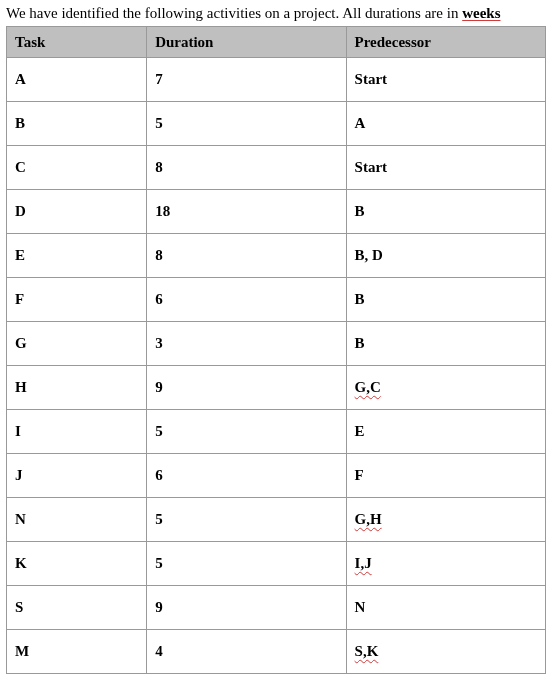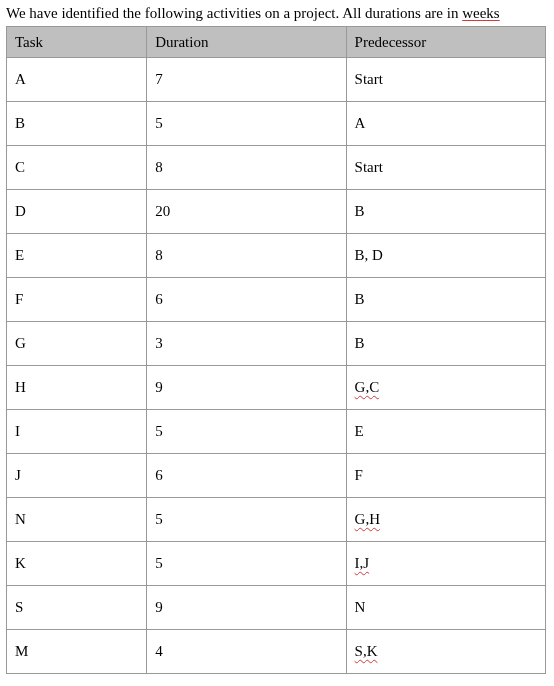--- a/index.html
+++ b/index.html
@@ -16,36 +16,37 @@
   .intro{
     margin:0 0 4px 0;
     font-size:15px;
     line-height:1.2;
   }
   .intro .uw{
     text-decoration:underline;
     text-decoration-color:#d03a3a;
     text-decoration-thickness:1px;
     text-underline-offset:2px;
+    font-weight:bold;
   }
   table{
     width:100%;
     border-collapse:collapse;
     table-layout:fixed;
   }
   col.c1{width:26%;}
   col.c2{width:37%;}
   col.c3{width:37%;}
   th,td{
     border:1px solid #999999;
     text-align:left;
     vertical-align:middle;
     padding:0 8px;
     height:43px;
-    font-weight:normal;
+    font-weight:bold;
     font-size:15px;
   }
   thead th{
     background:#bfbfbf;
     height:30px;
   }
   .sq{
     text-decoration:underline;
     text-decoration-style:wavy;
     text-decoration-color:#d03a3a;
@@ -85,21 +86,21 @@
         <td>5</td>
         <td>A</td>
       </tr>
       <tr>
         <td>C</td>
         <td>8</td>
         <td>Start</td>
       </tr>
       <tr>
         <td>D</td>
-        <td>20</td>
+        <td>18</td>
         <td>B</td>
       </tr>
       <tr>
         <td>E</td>
         <td>8</td>
         <td>B, D</td>
       </tr>
       <tr>
         <td>F</td>
         <td>6</td>

